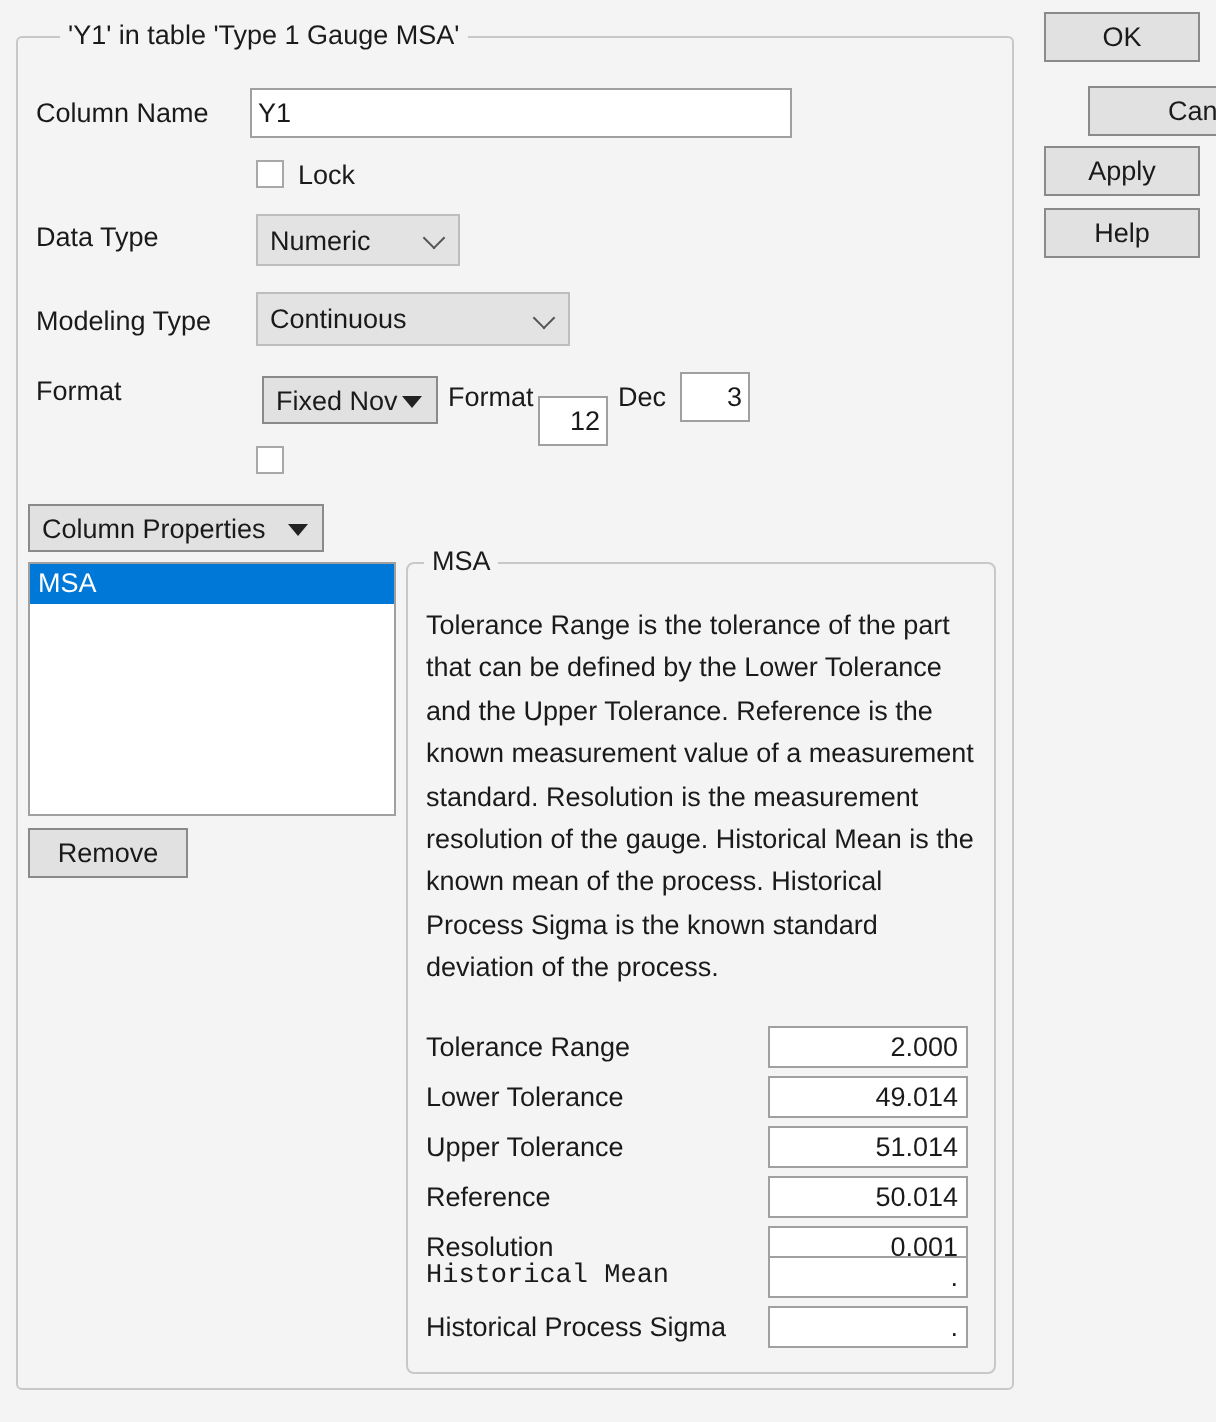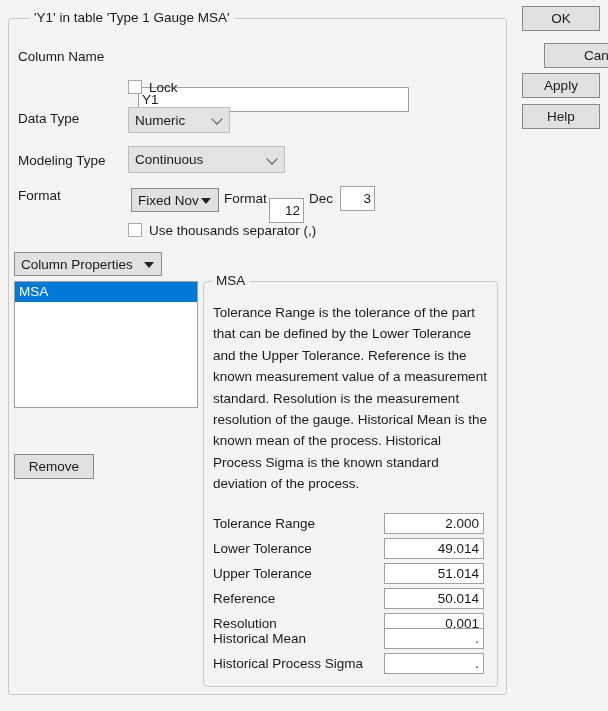--- a/index.html
+++ b/index.html
@@ -227,21 +227,21 @@
     outline: none;
   }
 </style>
 </head>
 <body>
 
 <div class="groupbox"></div>
 <div class="groupbox-legend">'Y1' in table 'Type 1 Gauge MSA'</div>
 
 <div class="lbl" style="left:18px; top:49px;">Column Name</div>
-<input class="textbox" style="left: 138px; top: 44px; width: 271px; height: 25px; margin-top: 43px;" value="Y1">
+<input class="textbox" style="left: 125px; top: 44px; width: 271px; height: 25px;" value="Y1">
 
 <div class="chkrow" style="left:128px; top:80px;">
   <span class="chkbox"></span>
   <span>Lock</span>
 </div>
 
 <div class="lbl" style="left:18px; top:111px;">Data Type</div>
 <div class="combo" style="left:128px; top:107px; width:102px; height:26px;">
   <span>Numeric</span>
   <span class="chev"></span>
@@ -258,44 +258,43 @@
   <span>Fixed Nov</span>
   <span class="tri"></span>
 </div>
 <div class="lbl" style="left:224px; top:191px;">Format</div>
 <input class="textbox" style="left: 269px; top: 186px; width: 35px; height: 25px; text-align: right; margin-top: 12px;" value="12">
 <div class="lbl" style="left:309px; top:191px;">Dec</div>
 <input class="textbox" style="left: 340px; top: 186px; width: 35px; height: 25px; text-align: right;" value="3">
 
 <div class="chkrow" style="left:128px; top:223px;">
   <span class="chkbox"></span>
-  <span>Use thousands separator (,)</span>
 </div>
 
 <div class="btncombo" style="left:14px; top:252px; width:148px; height:24px;">
   <span>Column Properties</span>
   <span class="tri"></span>
 </div>
 
 <div class="listbox">
   <div class="listitem selected">MSA</div>
 </div>
 
-<div class="pushbtn" style="left:14px; top:414px; width:80px; height:25px;margin-top:40px;">Remove</div>
+<div class="pushbtn" style="left:14px; top:414px; width:80px; height:25px;">Remove</div>
 
 <div class="msapanel"></div>
 <div class="msapanel-legend">MSA</div>
 <div class="msadesc">Tolerance Range is the tolerance of the part that can be defined by the Lower Tolerance and the Upper Tolerance. Reference is the known measurement value of a measurement standard. Resolution is the measurement resolution of the gauge. Historical Mean is the known mean of the process. Historical Process Sigma is the known standard deviation of the process.</div>
 
 <div class="msafield-label" style="top:516px;">Tolerance Range</div>
 <div class="msafield-label" style="top:541px;">Lower Tolerance</div>
 <div class="msafield-label" style="top:566px;">Upper Tolerance</div>
 <div class="msafield-label" style="top:591px;">Reference</div>
 <div class="msafield-label" style="top:616px;">Resolution</div>
-<div class="msafield-label" style="top:631px;">Historical Mean</div>
+<div class="msafield-label" style="top:631px;font-family:Liberation Mono, monospace;">Historical Mean</div>
 <div class="msafield-label" style="top:656px;">Historical Process Sigma</div>
 
 <input class="msafield-value" style="top: 513px;" value="2.000">
 <input class="msafield-value" style="top: 538px;" value="49.014">
 <input class="msafield-value" style="top: 563px; padding-left: 23px;" value="51.014">
 <input class="msafield-value" style="top: 588px;" value="50.014">
 <input class="msafield-value" style="top: 613px;" value="0.001">
 <input class="msafield-value" style="top: 628px;" value=".">
 <input class="msafield-value" style="top: 653px;" value=".">
 

